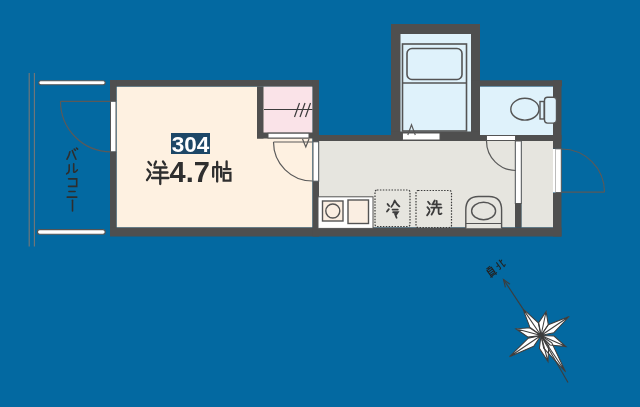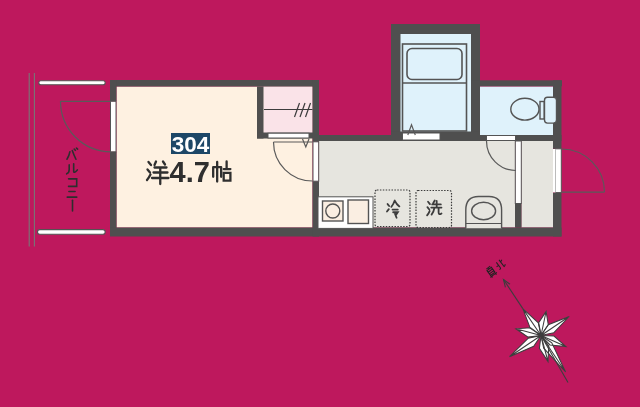--- a/index.html
+++ b/index.html
@@ -1,16 +1,16 @@
 <!DOCTYPE html>
 <html><head>
 <meta charset="utf-8">
 <style>
 html,body{margin:0;padding:0;background:#fff;}
-#stage{position:relative;width:640px;height:407px;background:#be185d;overflow:hidden;}
+#stage{position:relative;width:640px;height:407px;background:#0369a1;overflow:hidden;}
 svg{position:absolute;left:0;top:0;}
 text{font-family:"Liberation Sans",sans-serif;}
 .g path{vector-effect:non-scaling-stroke;}
 </style>
 </head>
 <body>
 <div id="stage">
 <svg width="640" height="407" viewBox="0 0 640 407">
 
 <rect x="116.5" y="86.5" width="196" height="141" fill="#fef1e1"></rect>

